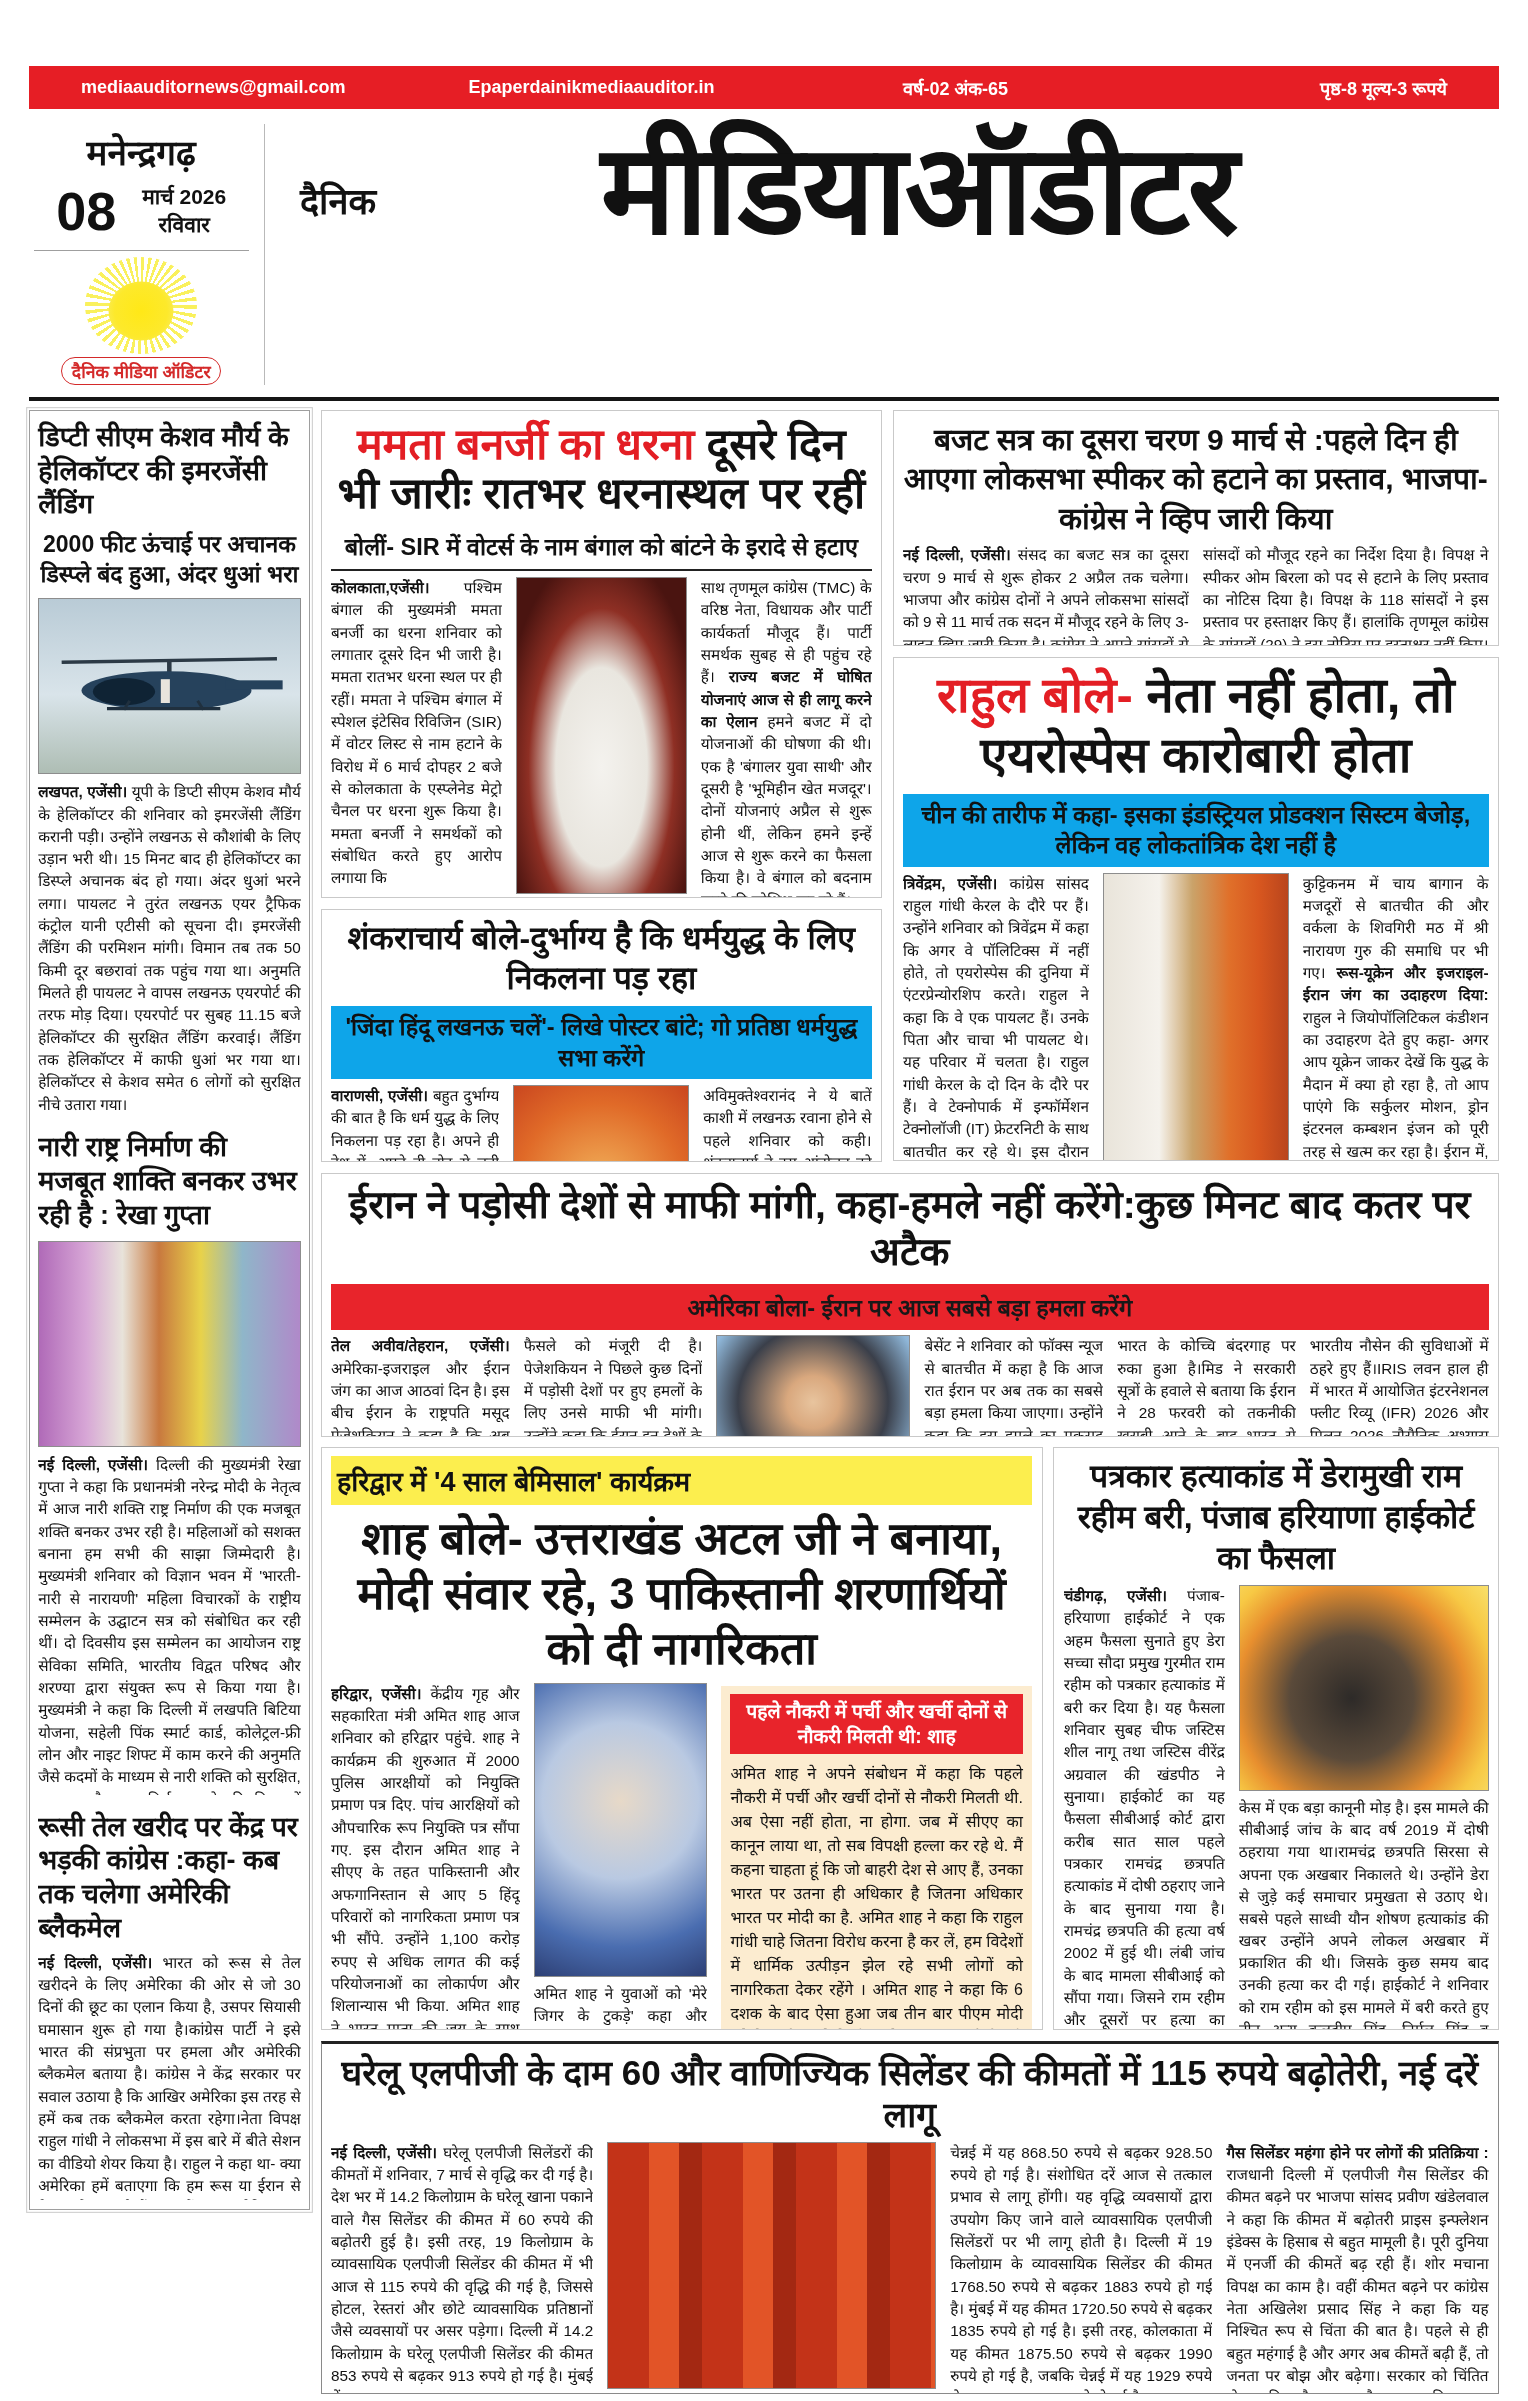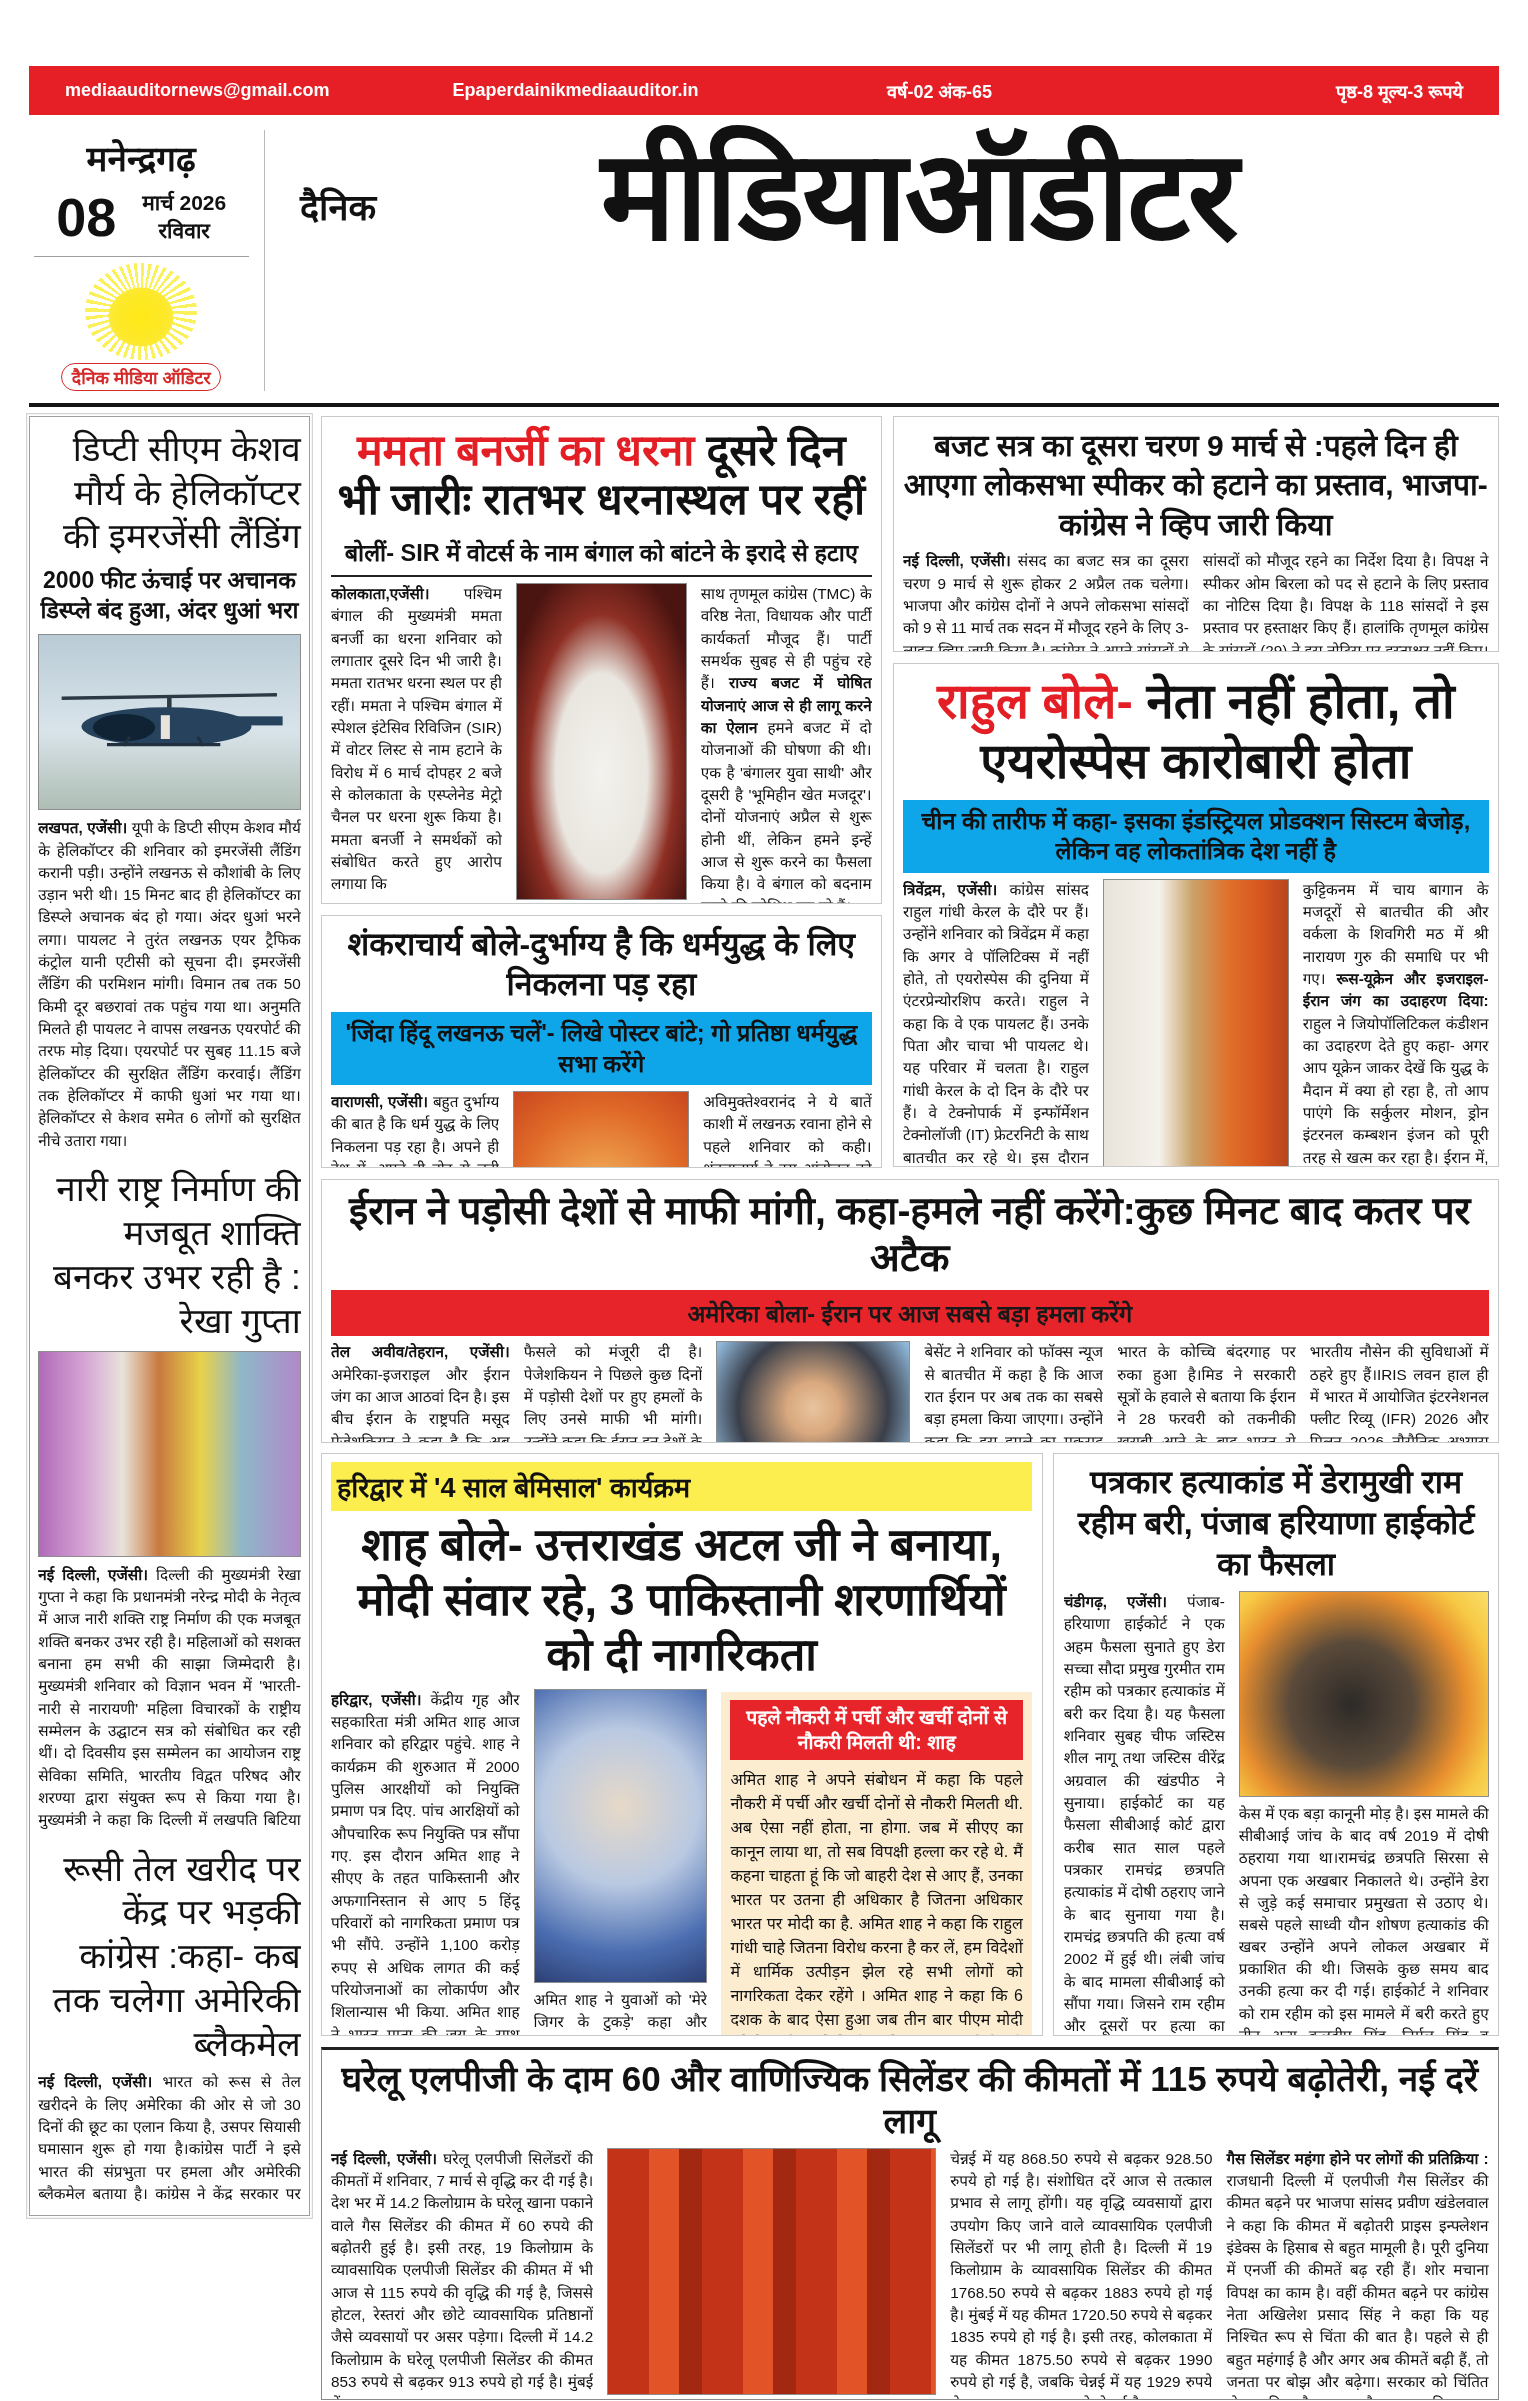--- a/index.html
+++ b/index.html
@@ -1,22 +1,22 @@
 <!DOCTYPE html>
 <html style="font-size:9.4px"><head>
 <meta charset="utf-8">
 <style>
   *{margin:0;padding:0;box-sizing:border-box}
   html,body{background:#888}
   .page{width:1528px;height:2401px;background:#fff;margin:0 auto;position:relative;
         padding:0 29px;overflow:hidden;
         font-family:"Liberation Sans","DejaVu Sans",sans-serif;color:#111}
   
-  .topbar{margin-top:66px;height:49px;background:#e61e25;color:#fff;display:flex;
-          align-items:center;padding:0 36px;font-weight:bold;font-size:18px;gap:23.5px}
+  .topbar{margin-top:66px;height:43px;background:#e61e25;color:#fff;display:flex;
+          align-items:center;padding:0 52px;font-weight:bold;font-size:18px;gap:23.5px}
   .topbar .tb-email{width:364px}
   .topbar .tb-epaper{width:411px}
   .topbar .tb-issue{width:306px}
   .topbar .tb-price{flex:1;text-align:right}
   
   .masthead{display:flex;padding:15.3px 0 5.9px}
   .mast-left{width:236px;flex:none;text-align:center;border-right:1.8px solid #b9b9b9;padding:3.5px 10.6px 0 0}
   .mast-city{font-size:35px;font-weight:bold}
   .date-row{display:flex;justify-content:center;align-items:center;gap:26px;margin-top:8.2px}
   .date-day{font-size:54px;font-weight:bold;line-height:1}
@@ -46,21 +46,21 @@
   .story{border:1.2px solid #c9c9c9;padding:8.2px 9.4px;overflow:hidden;background:#fff}
   
   .red{color:#e31e24}
   .bodytext{font-size:15.3px;line-height:1.46;text-align:justify}
   .bodytext b.dl{font-weight:bold}
   .cols{display:flex;gap:14px;margin-top:5.9px}
   .col{flex:1;overflow:hidden}
   .photo{width:100%;border:0.6px solid #8d8d8d}
   .crosshead{font-weight:bold}
   
-  .h-left{font-size:35px;font-weight:normal;text-align:right;line-height:1.25}
+  .h-left{font-size:27px;font-weight:bold;text-align:left;line-height:1.25}
   .sub-left{font-size:23px;font-weight:bold;text-align:center;line-height:1.3;margin:8.2px 0}
   .h-mamata{font-size:43px;font-weight:bold;text-align:center;line-height:1.15}
   .sub-rule{font-size:23.5px;font-weight:bold;text-align:center;border-bottom:2.4px solid #222;
       padding:5.9px 0 7px;margin-top:5.9px}
   .h-budget{font-size:30px;font-weight:bold;text-align:center;line-height:1.32}
   .h-rahul{font-size:49px;font-weight:bold;text-align:center;line-height:1.22}
   .ystrip{background:#0ea5e9;font-size:23.5px;font-weight:bold;text-align:center;
       padding:5.9px 7px;margin-top:8.2px;line-height:1.3}
   .h-shank{font-size:32px;font-weight:bold;text-align:center;line-height:1.25}
   .h-iran{font-size:39px;font-weight:bold;text-align:center;line-height:1.2}

